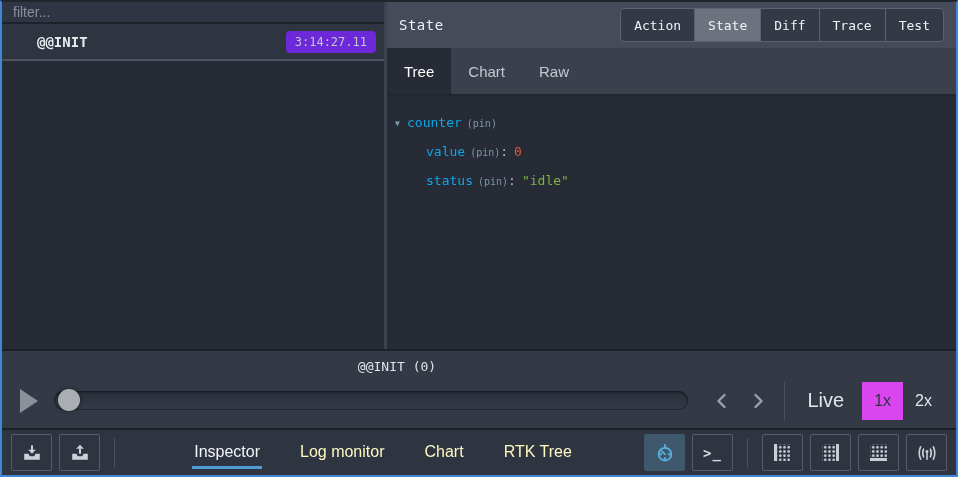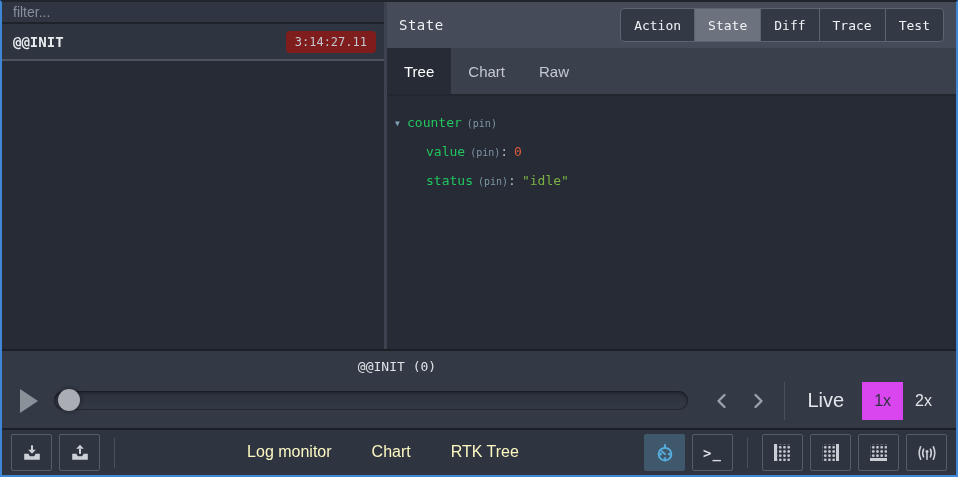--- a/index.html
+++ b/index.html
@@ -15,22 +15,22 @@
   }
 
   
   .main { flex:1; display:flex; min-height:0; }
 
   .left-panel { width:382px; flex:none; display:flex; flex-direction:column; background:#262b35; }
   .filter-bar { height:22px; flex:none; background:#2f3543; border-bottom:2px solid #1e222a; display:flex; align-items:center; padding:0 11px; }
   .filter-input { width:100%; background:transparent; border:none; outline:none; color:#dfe3e8; font-size:14px; font-family:"Liberation Sans", sans-serif; }
   .filter-input::placeholder { color:#8a909b; opacity:1; }
   .action-row { height:37px; flex:none; background:#2e3440; border-bottom:2px solid #4c525e; display:flex; align-items:center; padding:0 8px 0 11px; }
-  .action-label { font:600 14px "DejaVu Sans Mono", monospace; color:#e9ecef; }
-  .action-time { margin-left:auto; background:#7f1d1d; border-radius:4px; padding:4px 9px; font:12px "DejaVu Sans Mono", monospace; color:#c2c8d0;text-align:center; }
+  .action-label { font:600 14px "DejaVu Sans Mono", monospace; color:#e9ecef;margin-left:24px; }
+  .action-time { margin-left:auto; background:#6d28d9; border-radius:4px; padding:4px 9px; font:12px "DejaVu Sans Mono", monospace; color:#c2c8d0;text-align:center; }
   .action-list-empty { flex:1; }
 
   .v-divider { width:3px; flex:none; background:#3c playground4250; background:#3c4250; cursor:col-resize; }
 
   .right-panel { flex:1; display:flex; flex-direction:column; min-width:0; }
   .right-header { height:46px; flex:none; background:#454b58; display:flex; align-items:center; padding:0 12px; }
   .panel-title { font:14px "DejaVu Sans Mono", monospace; color:#eef0f3; letter-spacing:.5px; }
   .tab-group { margin-left:auto; display:flex;justify-content:flex-end; }
   .tab { height:34px; padding:0 13px; background:#333a46; border:1px solid #5d6470; margin-left:-1px;
          color:#f1f3f6; font:13px "DejaVu Sans Mono", monospace; }
@@ -39,21 +39,21 @@
   .tab.active { background:#6d737e; }
 
   .subtab-bar { height:48px; flex:none; background:#3a404c; border-bottom:2px solid #22262e; display:flex; align-items:stretch; }
   .subtab { padding:0 17px; display:flex; align-items:center; color:#c3c9d1; font-size:15px; background:none; border:none; }
   .subtab.active { background:#262b35; color:#ffffff; }
 
   .tree-content { flex:1; background:#262b35; padding:13px 8px; font-family:"DejaVu Sans Mono", monospace; font-size:13px; overflow:hidden; }
   .tree-row { line-height:28px; white-space:nowrap; }
   .tree-row.child { padding-left:31px; }
   .tree-arrow { display:inline-block; width:12px; font-size:8px; color:#7fa1b5; vertical-align:1px; cursor:pointer; }
-  .tree-key { color:#22c55e; }
+  .tree-key { color:#0ea5e9; }
   .tree-meta { font-size:10px; color:#7e96a6; margin-left:5px; }
   .tree-sep { color:#b8bec6; }
   .tree-val { margin-left:6px; }
   .tree-val.num { color:#dd5a3c; }
   .tree-val.str { color:#7cb342; }
 
   
   .playback { position:relative; height:79px; flex:none; background:#333945; border-top:2px solid #1b1f26; }
   .pb-label { position:absolute; top:8px; left:10px; width:770px; text-align:center;
               font:13px "DejaVu Sans Mono", monospace; color:#dfe3e7; }
@@ -179,20 +179,21 @@
         <svg width="20" height="20" viewBox="0 0 20 20" fill="#ccd1d7">
           <polygon points="10,1.8 6.2,5.8 13.8,5.8"></polygon>
           <rect x="9" y="5.8" width="2" height="5"></rect>
           <path d="M2.2 10.8 L6.4 10.8 L7.8 13.2 L12.2 13.2 L13.6 10.8 L17.8 10.8 L17.8 16.8 L2.2 16.8 Z"></path>
         </svg>
       </button>
       <div class="f-divider"></div>
     </div>
 
     <div class="footer-tabs">
+      <button class="f-tab active">Inspector</button>
       <button class="f-tab">Log monitor</button>
       <button class="f-tab">Chart</button>
       <button class="f-tab">RTK Tree</button>
     </div>
 
     <div class="footer-right">
       <button class="icon-btn highlight">
         <svg width="20" height="20" viewBox="0 0 20 20" fill="none" stroke="#57b1e3" stroke-width="1.8" stroke-linecap="round">
           <circle cx="10" cy="11.2" r="6.4"></circle>
           <line x1="10" y1="1.8" x2="10" y2="4.2"></line>

